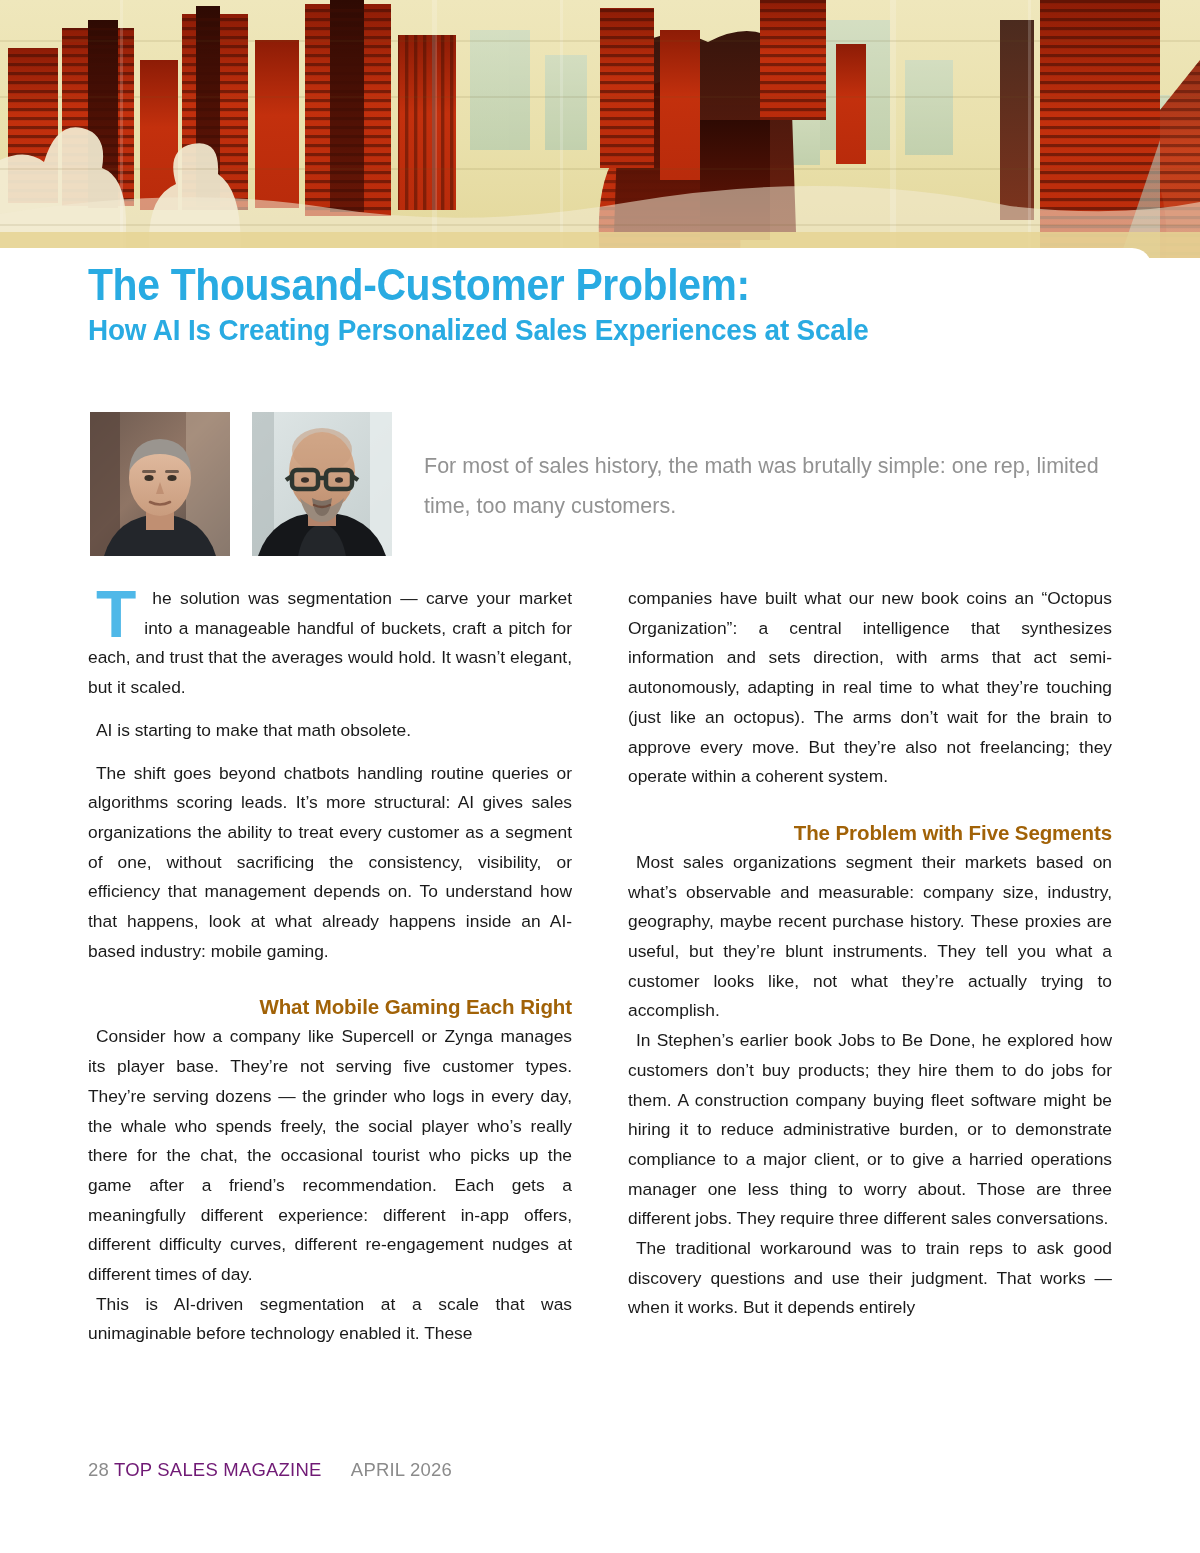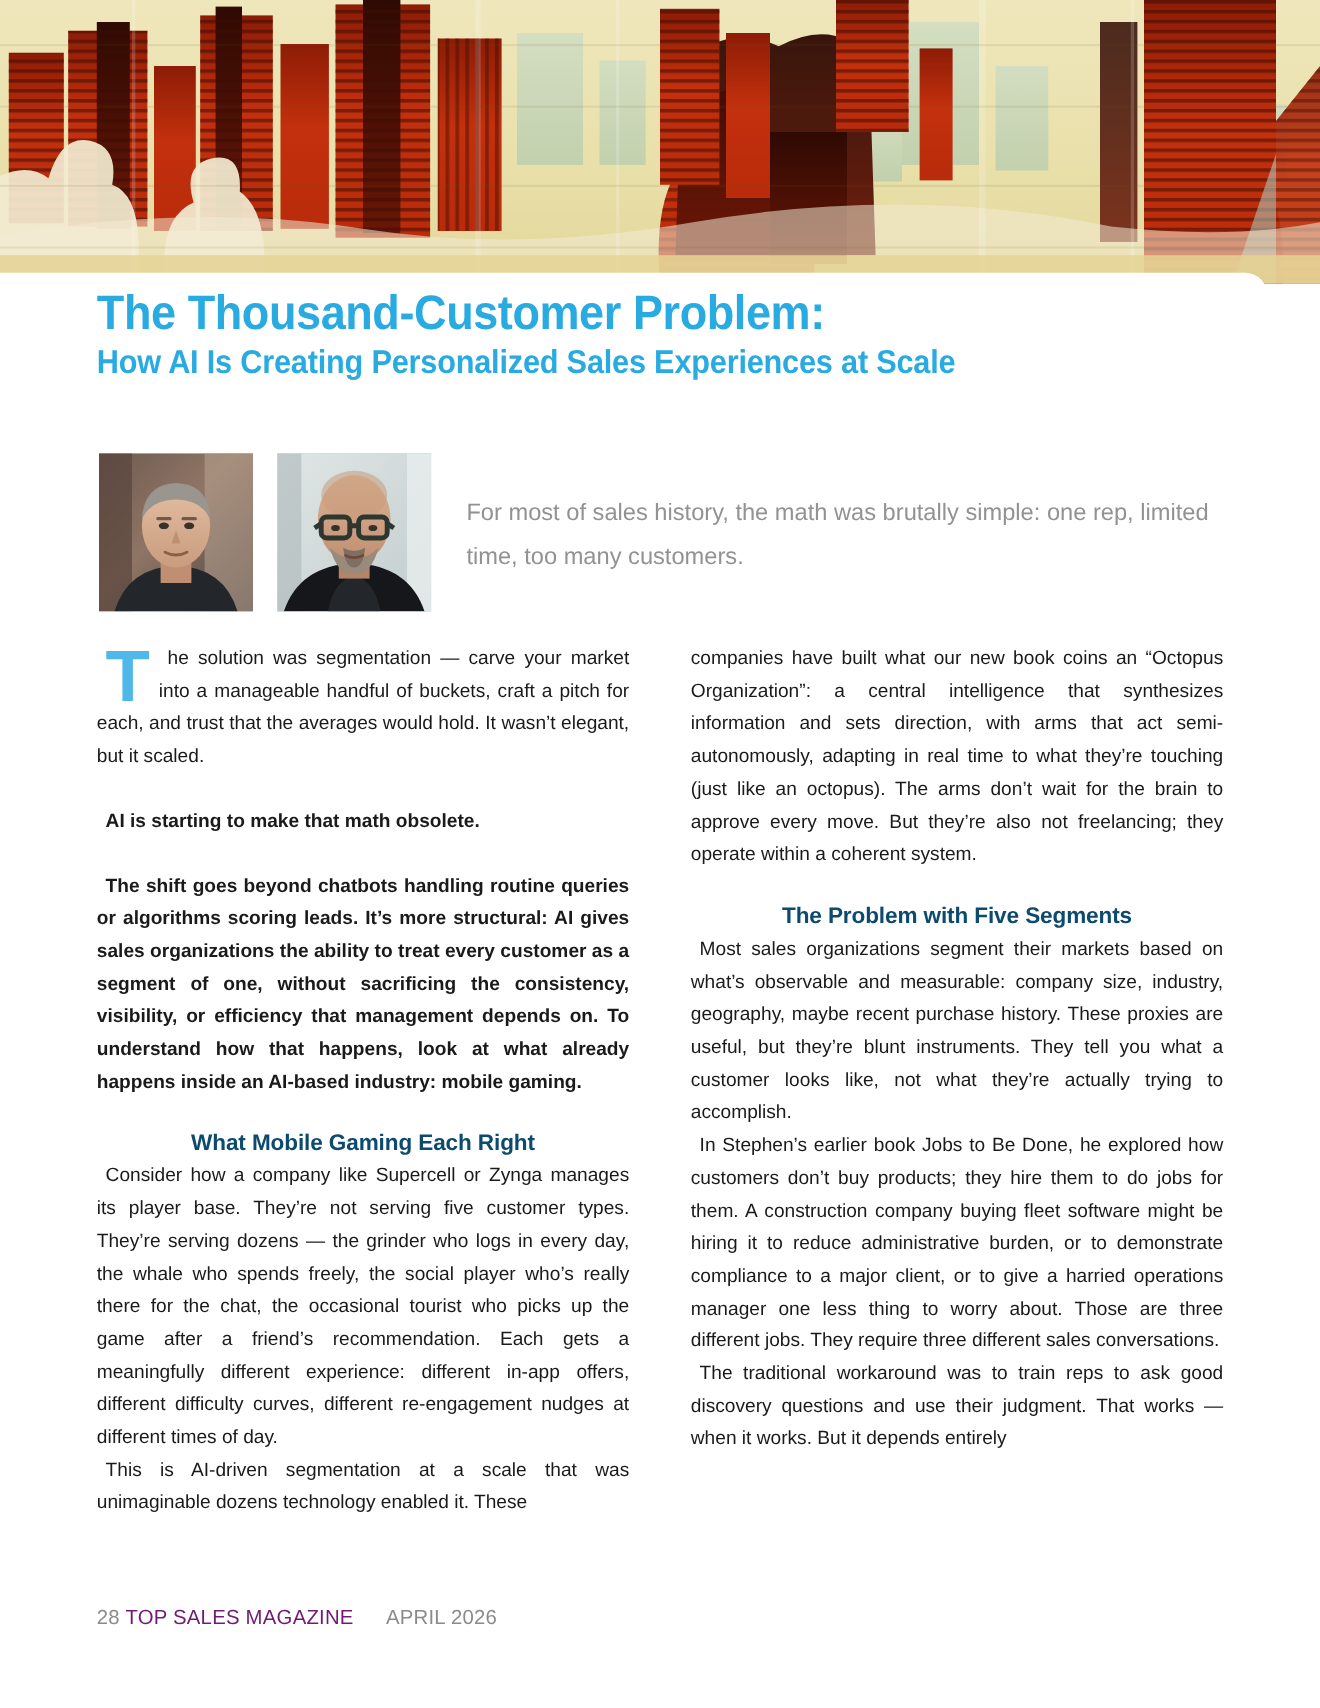--- a/index.html
+++ b/index.html
@@ -122,43 +122,43 @@
     text-justify: inter-word;
   }
   .col-left  { left: 88px; }
   .col-right { left: 628px; }
 
   .col p {
     margin: 0;
     text-indent: 8px;
   }
   .col p.noindent { text-indent: 0; }
-  .col p.gap { margin-top: 29px; font-weight: bold; }
+  .col p.gap { margin-top: 13px; }
 
   .dropcap-para {
     position: relative;
     text-indent: 0;
   }
   .dropcap {
     float: left;
     font-size: 66px;
     line-height: 56px;
     font-weight: bold;
     color: #4fb8e8;
     margin: 2px 8px 0 0;
     font-family: "Liberation Sans", sans-serif;
   }
 
   h2.section-head {
     font-size: 20.5px;
     line-height: 26px;
     font-weight: bold;
-    color: #0c4a6e;
+    color: #a16207;
     margin: 28px 0 2px 0;
-    text-align: center;
+    text-align: right;
     letter-spacing: -0.1px;
   }
 
   
   .footer {
     position: absolute;
     left: 88px;
     top: 1458px;
     font-size: 18.5px;
     line-height: 24px;
@@ -388,21 +388,21 @@
 </div>
 
 <div class="deck">For most of sales history, the math was brutally simple: one rep, limited time, too many customers.</div>
 
 <div class="col col-left">
   <p class="dropcap-para"><span class="dropcap">T</span><span>he solution was segmentation — carve your market into a manageable handful of buckets, craft a pitch for each, and trust that the averages would hold. It wasn’t elegant, but it scaled.</span></p>
   <p class="gap">AI is starting to make that math obsolete.</p>
   <p class="gap">The shift goes beyond chatbots handling routine queries or algorithms scoring leads. It’s more structural: AI gives sales organizations the ability to treat every customer as a segment of one, without sacrificing the consistency, visibility, or efficiency that management depends on. To understand how that happens, look at what already happens inside an AI-based industry: mobile gaming.</p>
   <h2 class="section-head">What Mobile Gaming Each Right</h2>
   <p>Consider how a company like Supercell or Zynga manages its player base. They’re not serving five customer types. They’re serving dozens — the grinder who logs in every day, the whale who spends freely, the social player who’s really there for the chat, the occasional tourist who picks up the game after a friend’s recommendation. Each gets a meaningfully different experience: different in-app offers, different difficulty curves, different re-engagement nudges at different times of day.</p>
-  <p>This is AI-driven segmentation at a scale that was unimaginable dozens technology enabled it. These</p>
+  <p>This is AI-driven segmentation at a scale that was unimaginable before technology enabled it. These</p>
 </div>
 
 <div class="col col-right">
   <p class="noindent">companies have built what our new book coins an “Octopus Organization”: a central intelligence that synthesizes information and sets direction, with arms that act semi-autonomously, adapting in real time to what they’re touching (just like an octopus). The arms don’t wait for the brain to approve every move. But they’re also not freelancing; they operate within a coherent system.</p>
   <h2 class="section-head">The Problem with Five Segments</h2>
   <p>Most sales organizations segment their markets based on what’s observable and measurable: company size, industry, geography, maybe recent purchase history. These proxies are useful, but they’re blunt instruments. They tell you what a customer looks like, not what they’re actually trying to accomplish.</p>
   <p>In Stephen’s earlier book Jobs to Be Done, he explored how customers don’t buy products; they hire them to do jobs for them. A construction company buying fleet software might be hiring it to reduce administrative burden, or to demonstrate compliance to a major client, or to give a harried operations manager one less thing to worry about. Those are three different jobs. They require three different sales conversations.</p>
   <p>The traditional workaround was to train reps to ask good discovery questions and use their judgment. That works — when it works. But it depends entirely</p>
 </div>
 

